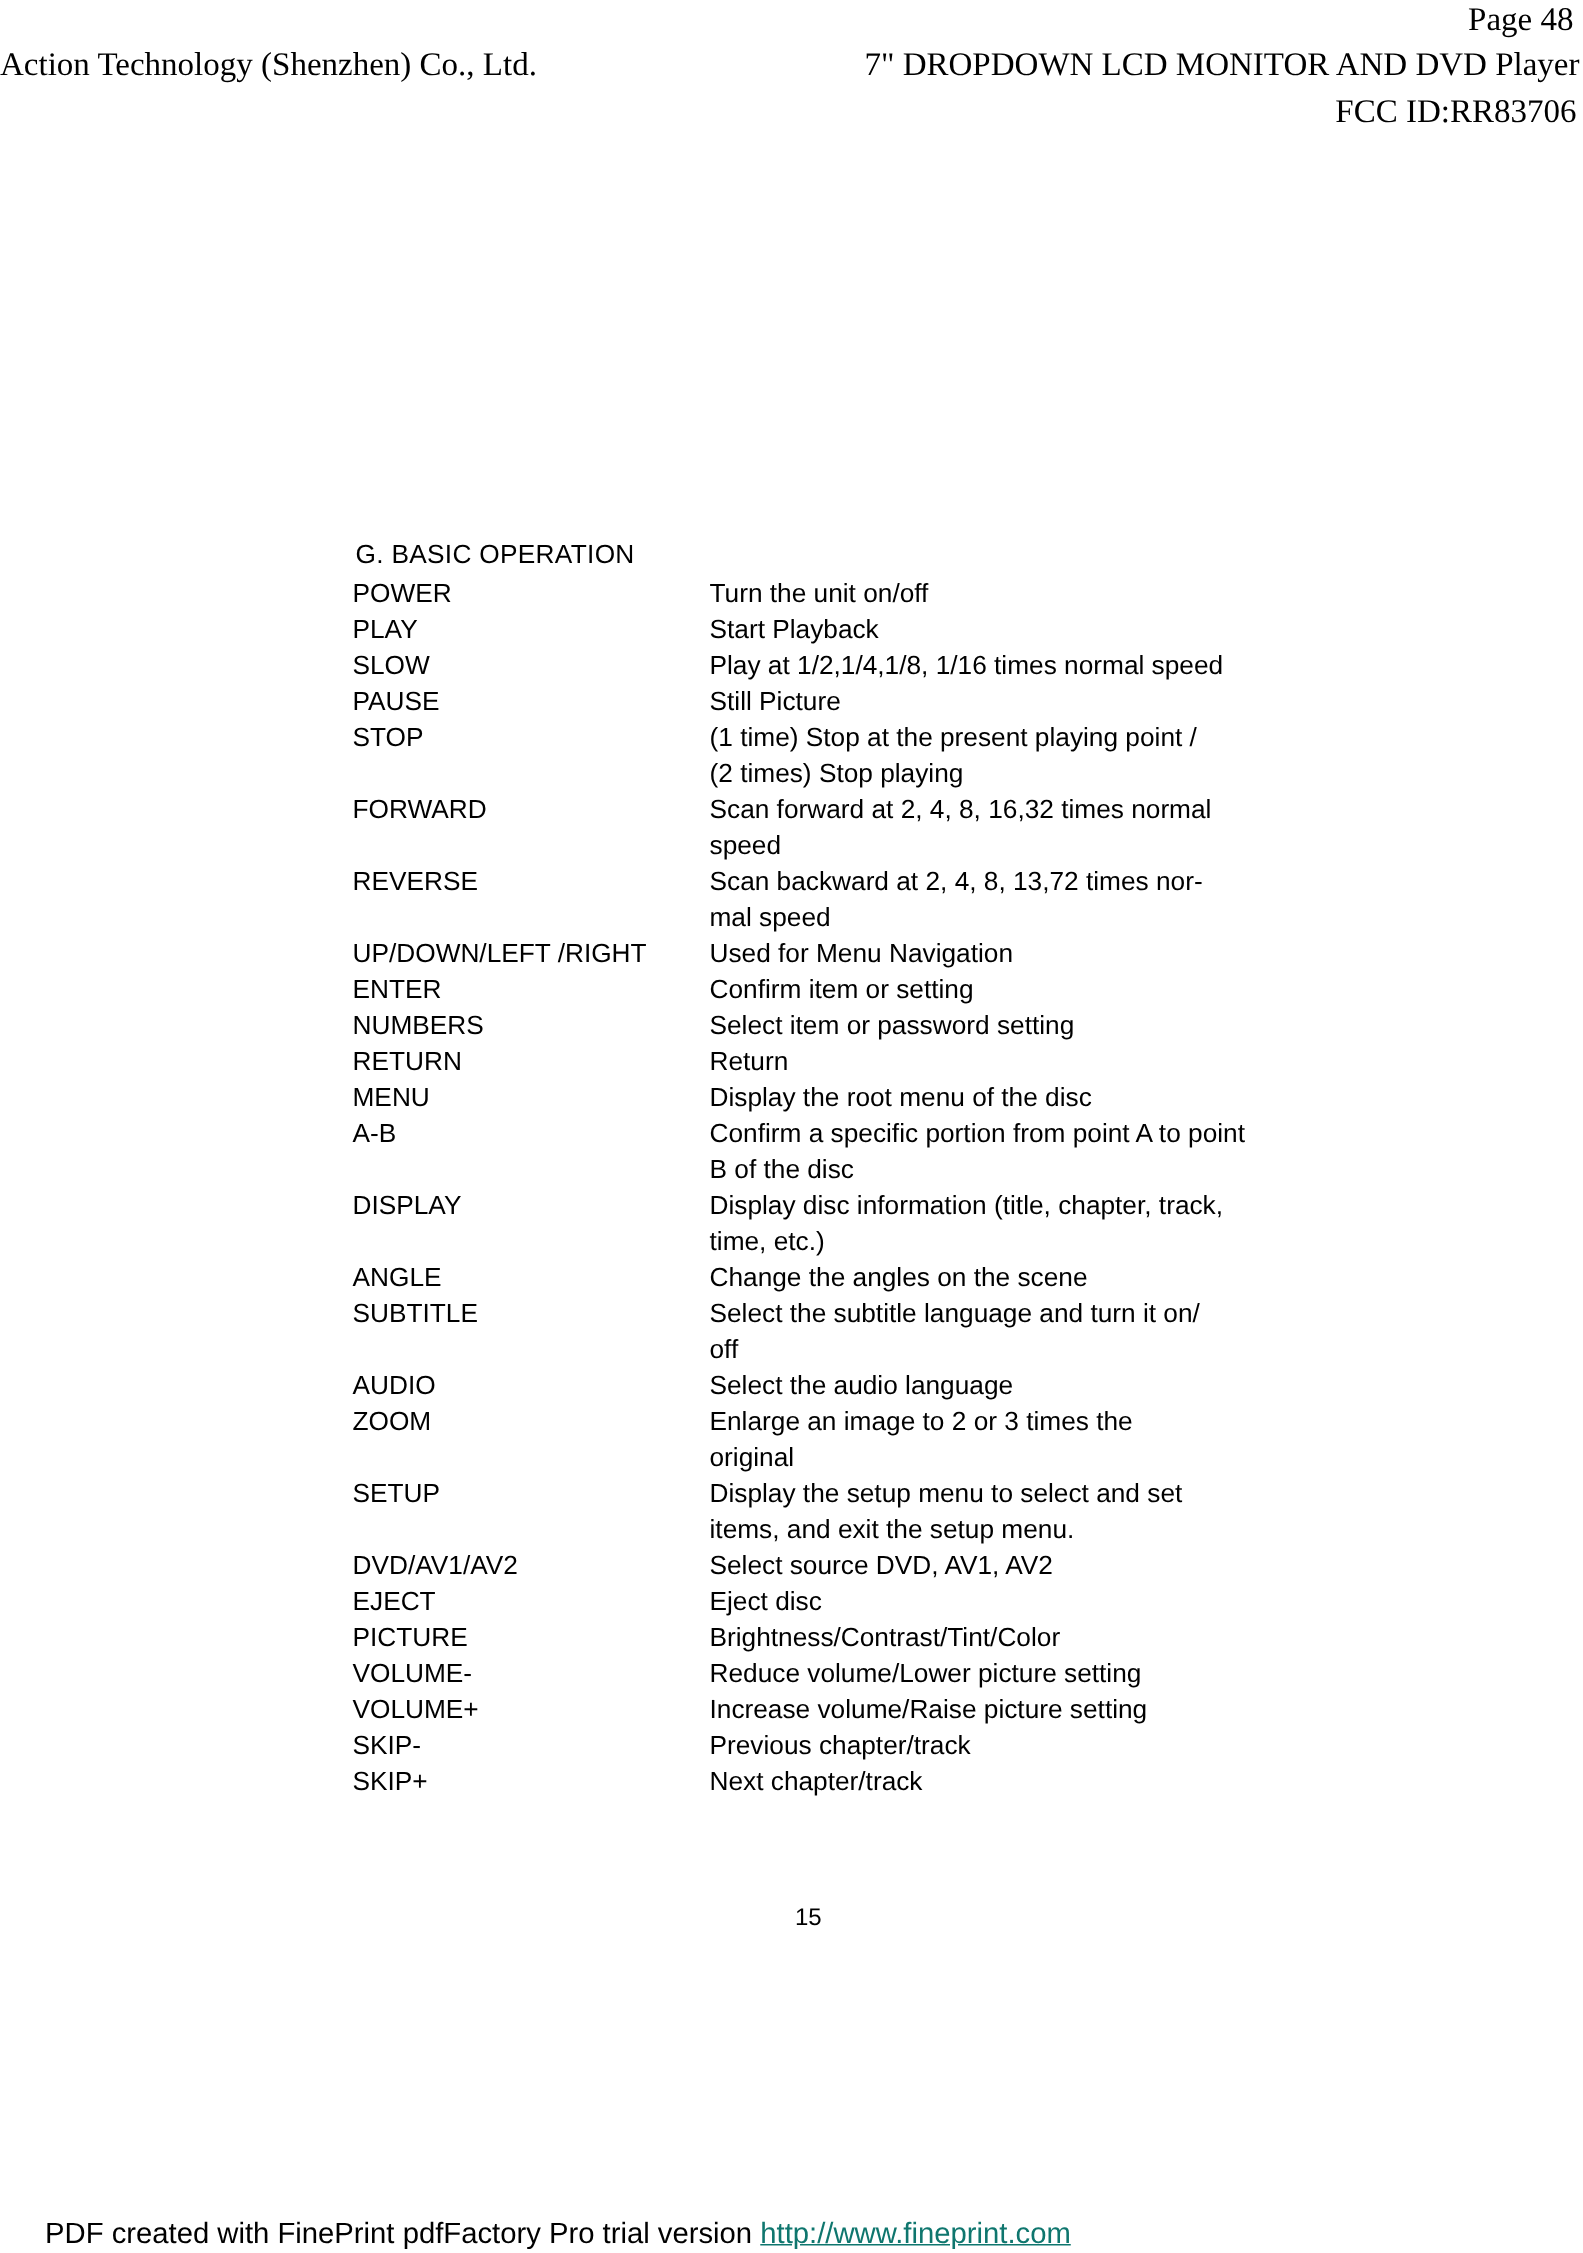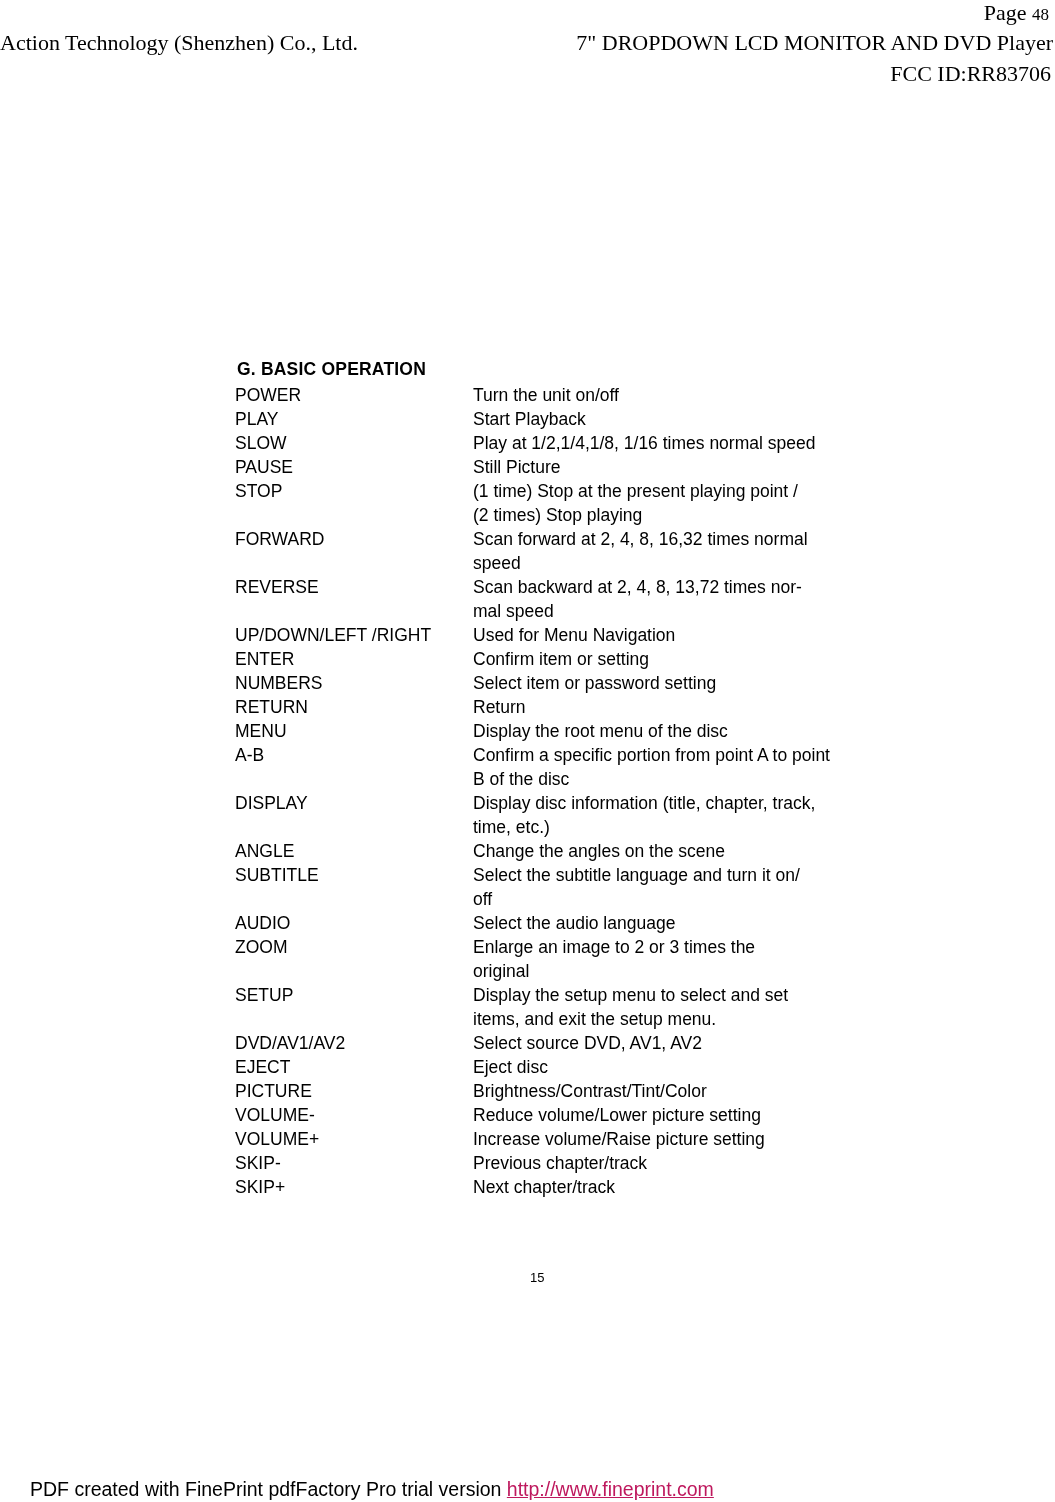--- a/index.html
+++ b/index.html
@@ -1,33 +1,33 @@
 <!DOCTYPE html>
 <html><head>
 <meta charset="utf-8">
 <style>
   html, body { margin: 0; padding: 0; background: #ffffff; }
   body { width: 1055px; height: 1502px; position: relative; overflow: hidden; color: #000; }
   .hdr { position: absolute; font-family: "Liberation Serif", serif; font-size: 22px; white-space: nowrap; }
   #hdr-page { right: 6px; top: 0px; }
-  #hdr-page .num { font-size: 17px; }
+  #hdr-page .num { font-size: 22px; }
   #hdr-company { left: 0px; top: 30px; }
   #hdr-product { right: 2px; top: 30px; }
   #hdr-fcc { right: 4px; top: 61px; }
 
   .manual { position: absolute; left: 235px; top: 358px; width: 640px; font-family: "Liberation Sans", sans-serif; }
-  .section-title { font-size: 17.5px; font-weight: bold; letter-spacing: 0.2px; line-height: 22px; margin-left: 2px; margin-bottom: 3px; }
+  .section-title { font-size: 17.5px; font-weight: normal; letter-spacing: 0.2px; line-height: 22px; margin-left: 2px; margin-bottom: 3px; }
   .row { display: flex; font-size: 17.5px; line-height: 24px; }
   .key { width: 238px; flex: none; }
   .desc { width: 380px; }
 
-  .pagenum { position: absolute; left: 530px; top: 1270px; font-family: "Liberation Sans", sans-serif; font-size: 13px; }
+  .pagenum { position: absolute; left: 530px; top: 1270px; font-family: "Liberation Sans", sans-serif; font-size: 16px; }
 
   .footer { position: absolute; left: 30px; top: 1478px; font-family: "Liberation Sans", sans-serif; font-size: 19.5px; white-space: nowrap; }
-  .footer a { color: #be185d; text-decoration: underline; }
+  .footer a { color: #0f766e; text-decoration: underline; }
 </style>
 </head>
 <body>
 
 <div class="hdr" id="hdr-page"><span>Page </span><span class="num">48</span></div>
 <div class="hdr" id="hdr-company">Action Technology (Shenzhen) Co., Ltd.</div>
 <div class="hdr" id="hdr-product">7" DROPDOWN LCD MONITOR AND DVD Player</div>
 <div class="hdr" id="hdr-fcc">FCC ID:RR83706</div>
 
 <div class="manual">

